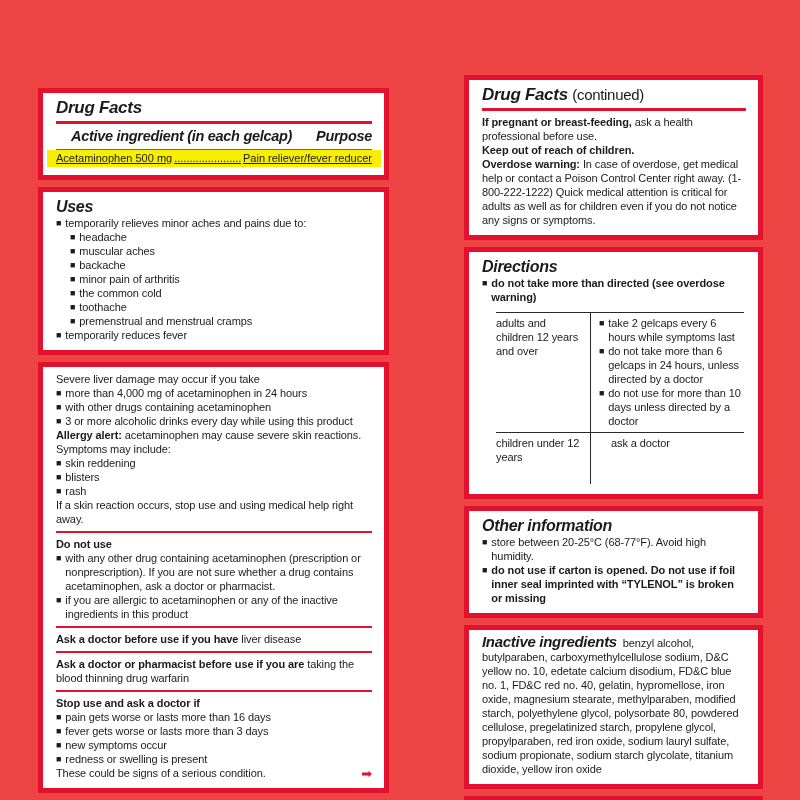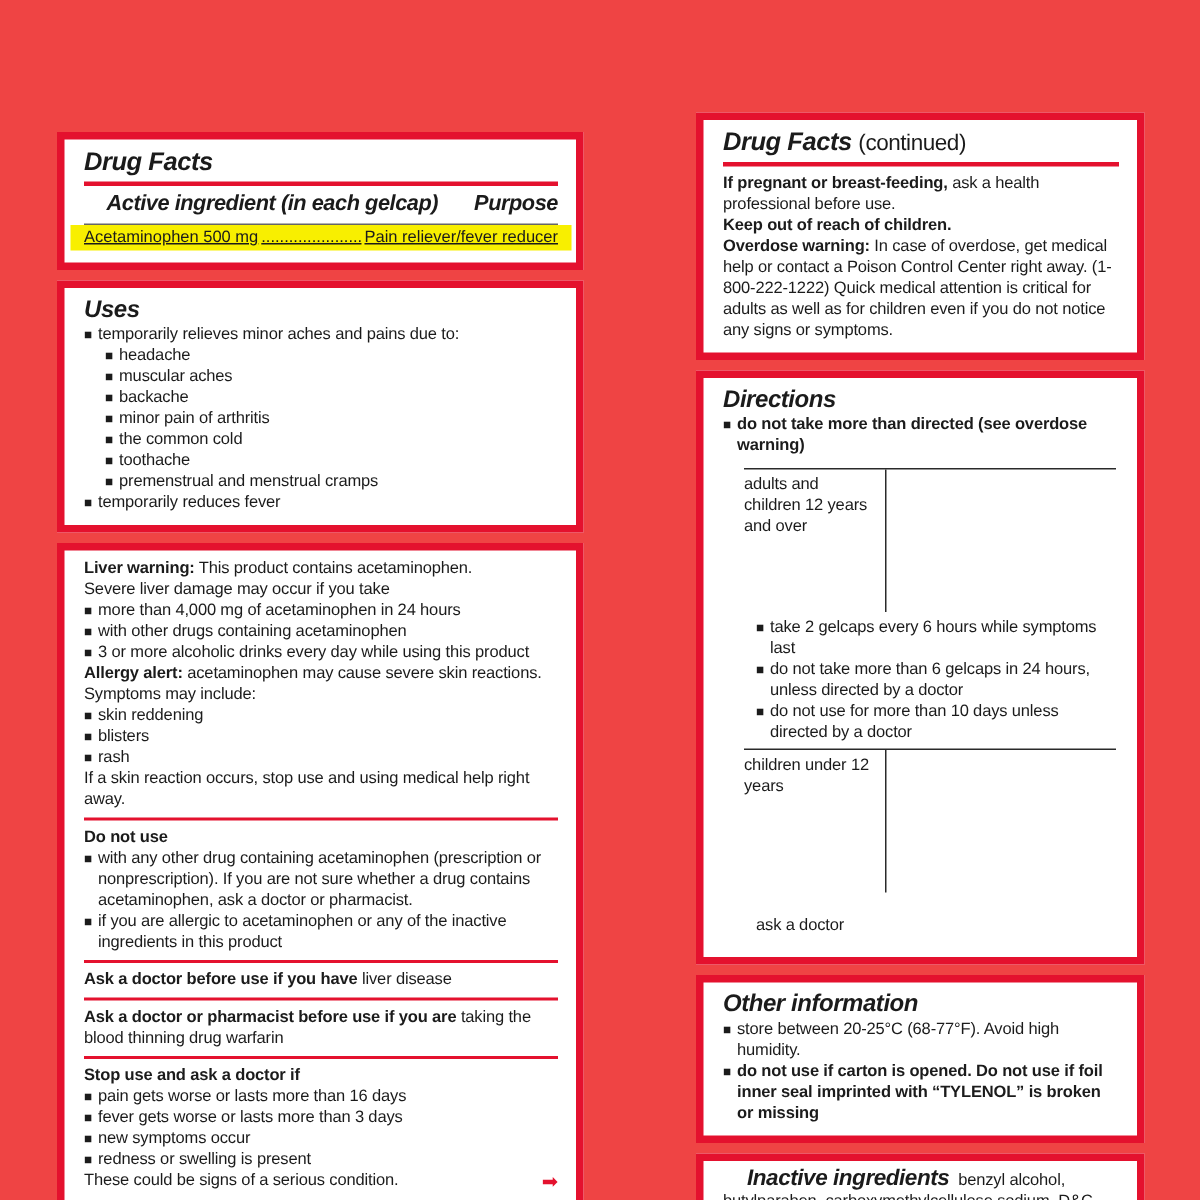--- a/index.html
+++ b/index.html
@@ -27,30 +27,30 @@
   .yellow-row { background:#f8ef00; margin:0 -9px; padding:2px 9px 3px 9px; display:flex; align-items:baseline; font-size:11px;text-decoration:underline; }
   .yellow-row .dots { flex:1; overflow:hidden; white-space:nowrap; margin:0 2px; }
 
   ul { list-style:none; }
   li { display:flex; }
   li .blt { margin-right:4px; font-size:9px; line-height:14px; }
   .indent1 { margin-left:14px; }
 
   
   .dir-table { margin:8px 2px 2px 14px; }
-  .dir-row { display:flex; border-top:1px solid #2a2a2a;flex-direction:column; }
+  .dir-row { display:flex; border-top:1px solid #2a2a2a; }
   .dir-row .who { width:95px; flex:0 0 95px; padding:3px 6px 4px 0; border-right:1px solid #2a2a2a; }
   .dir-row .what { flex:1; padding:3px 0 4px 8px; }
   .dir-row.last { min-height:52px;gap:12px; }
 
   .footer-line { display:flex; align-items:center; }
   .footer-line .arrow { margin-left:auto; color:#e4112e; font-size:13px; line-height:13px; }
 
   .inactive-flow { font-size:11px; line-height:14px; letter-spacing:-0.1px; }
-  .inactive-flow .it { font-size:15px; font-weight:bold; font-style:italic; letter-spacing:-0.3px;margin-left:16px; }
+  .inactive-flow .it { font-size:15px; font-weight:bold; font-style:italic; letter-spacing:-0.3px; }
 
   .q-line { font-size:11.5px; line-height:15px; } .mt4{margin-top:4px;}
 </style>
 </head>
 <body>
 
 <div id="canvas">
 
   <div id="left-col" class="col">
 
@@ -105,21 +105,20 @@
             <span>premenstrual and menstrual cramps</span>
           </li>
         <li>
           <span class="blt">■</span>
           <span>temporarily reduces fever</span>
         </li>
       </ul>
     </div>
 
     <div class="fact-box">
-      <p><b>Liver warning:</b> <span>This product contains acetaminophen.</span></p>
       <p>Severe liver damage may occur if you take</p>
       <ul>
         <li>
             <span class="blt">■</span>
             <span>more than 4,000 mg of acetaminophen in 24 hours</span>
           </li>
         <li>
             <span class="blt">■</span>
             <span>with other drugs containing acetaminophen</span>
           </li>

